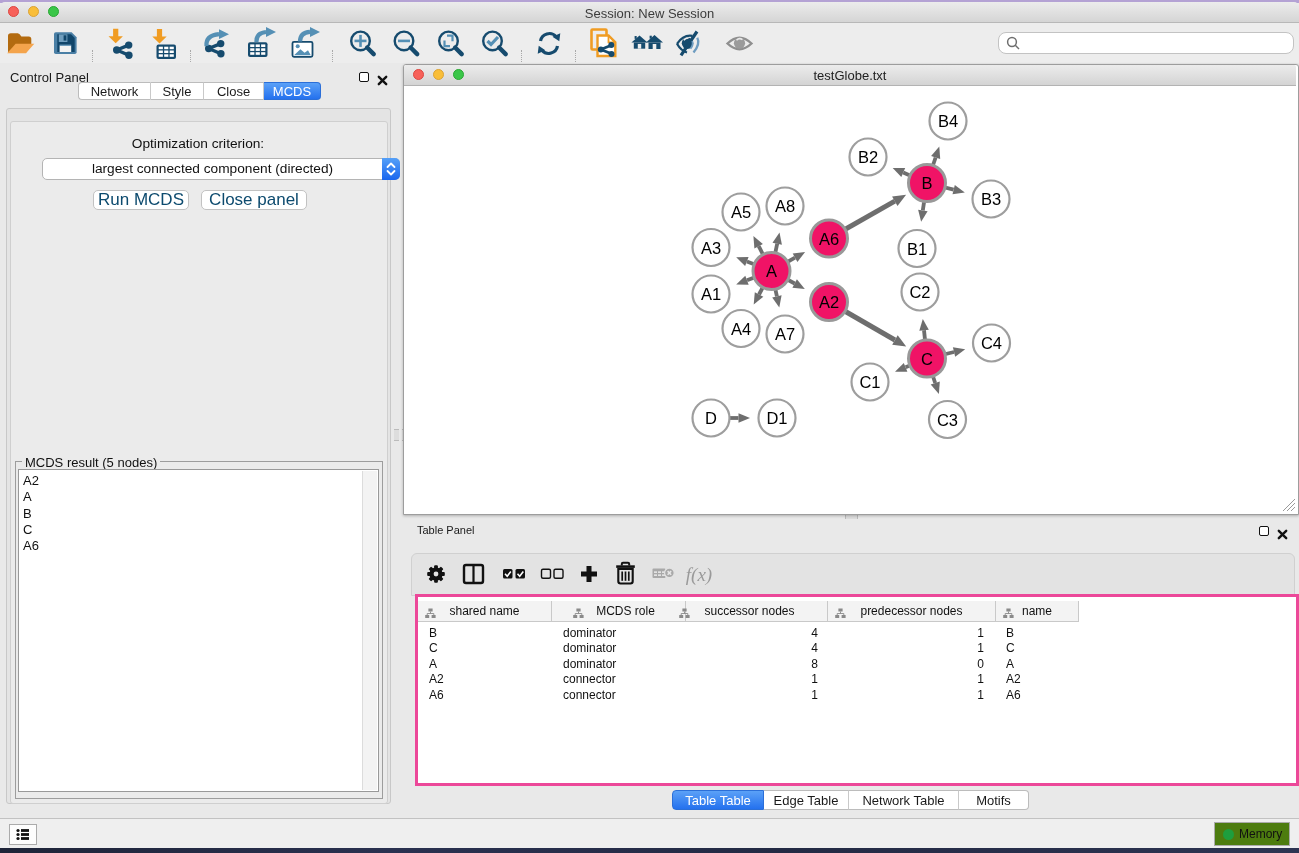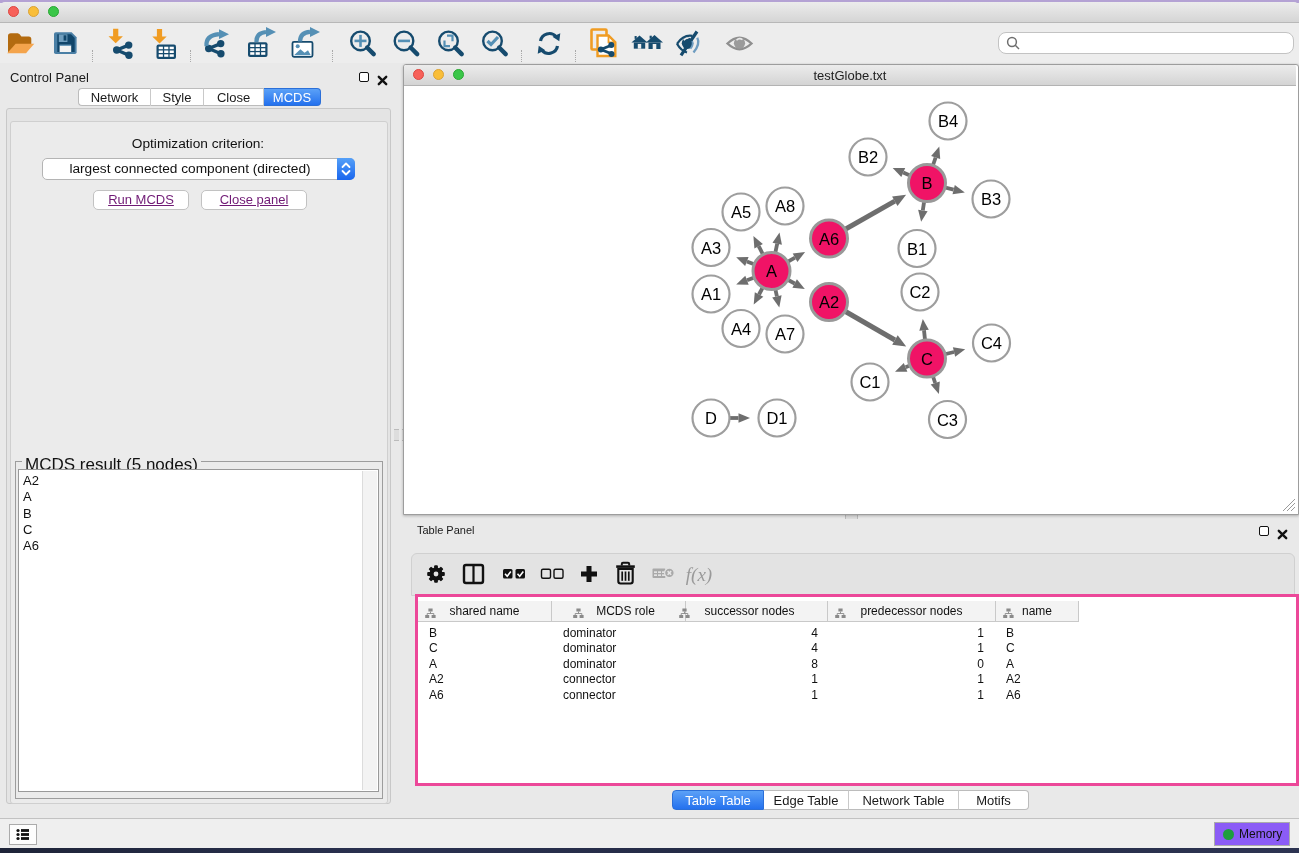--- a/index.html
+++ b/index.html
@@ -24,40 +24,40 @@
 
 #content{left:0;top:63px;width:1299px;height:755px;background:#e9e9e9;}
 
 #cp-title{left:10px;top:70px;font-size:13px;color:#1a1a1a;}
 #cp-float{left:359px;top:72px;}
 #cp-close{left:377px;top:72px;}
 #cp-body{left:6px;top:108px;width:383px;height:694px;background:#e4e4e4;
  border:1px solid #c8c8c8;border-radius:3px;}
 #cp-inner{left:10px;top:121px;width:376px;height:681px;background:#ebebeb;
  border:1px solid #cfcfcf;border-radius:3px;}
-.tabbar{top:88px;height:18px;display:flex;font-size:13px;line-height:18px;text-align:center;}
+.tabbar{top:82px;height:18px;display:flex;font-size:13px;line-height:18px;text-align:center;}
 .tab{box-sizing:border-box;}
 #cp-tabs{left:78px;}
 .tab{background:#fff;color:#1a1a1a;border-top:1px solid #bcbcbc;border-bottom:1px solid #bcbcbc;
  border-right:1px solid #c9c9c9;padding:0;}
 .tab:first-child{border-left:1px solid #bcbcbc;border-radius:4px 0 0 4px;}
 .tab.last{border-radius:0 4px 4px 0;border-right:1px solid #bcbcbc;}
 .tab.sel{background:linear-gradient(#5ba1f7,#2471ee);color:#fff;border-color:#2b6fd8;}
 #opt-label{left:10px;top:136px;width:376px;text-align:center;font-size:13.7px;color:#111;}
 #dropdown{left:42px;top:158px;width:311px;height:20px;background:#fff;
- border:1px solid #b4b4b4;border-radius:5px;font-size:13.7px;color:#111;line-height:20px;}
+ border:1px solid #b4b4b4;border-radius:5px;font-size:13.7px;color:#111;line-height:20px;padding-left:45px;}
 #dropdown .dd-text{position:absolute;left:0;right:17px;text-align:center;top:0;}
 #dd-btn{position:absolute;right:-1px;top:-1px;width:18px;height:22px;
  background:linear-gradient(#55a0f8,#1a66ee);border-radius:0 5px 5px 0;}
 .btn{background:#fff;border:1px solid #c2c2c2;border-radius:5px;height:18px;
- font-size:13px;color:#701a75;text-align:center;line-height:18px;text-decoration:underline;}
+ font-size:17px;color:#0c4a6e;text-align:center;line-height:18px;}
 #btn-run{left:93px;top:190px;width:94px;}
 #btn-close{left:201px;top:190px;width:104px;}
 #mcds-group{left:15px;top:461px;width:366px;height:336px;border:1px solid #9d9d9d;}
-#mcds-label{left:22px;top:455px;background:#ebebeb;padding:0 3px;font-size:17px;color:#111;}
+#mcds-label{left:22px;top:455px;background:#ebebeb;padding:0 3px;font-size:13px;color:#111;}
 #mcds-list{left:18px;top:469px;width:359px;height:321px;background:#fff;
  border:1px solid #999;font-size:13px;color:#111;}
 #mcds-list .li{padding-left:4px;height:16.3px;line-height:16.3px;}
 #mcds-items{position:absolute;left:0;top:3px;right:16px;}
 #mcds-scroll{position:absolute;right:1px;top:1px;width:14px;height:319px;
  background:#f3f3f3;border-left:1px solid #dcdcdc;}
 
 #netwin{left:403px;top:64px;width:894px;height:449px;background:#fff;
  border:1px solid #9d9d9d;border-radius:3px 3px 0 0;box-shadow:0 1px 3px rgba(0,0,0,.25);}
 #net-titlebar{left:0;top:0;width:892px;height:20px;background:linear-gradient(#ececec,#d4d4d4);
@@ -81,35 +81,36 @@
 .hcell{position:absolute;top:0;height:20px;line-height:20px;text-align:center;
  border-right:1px solid #c9c9c9;}
 .hicon{position:absolute;left:7px;top:4px;}
 .trow{position:absolute;font-size:12px;color:#111;height:16px;line-height:16px;}
 .tcell{position:absolute;}
 
 #bottom-tabs{left:672px;top:790px;height:20px;display:flex;font-size:13px;line-height:20px;text-align:center;}
 
 #statusbar{left:0;top:818px;width:1299px;height:30px;background:#efefef;border-top:1px solid #c2c2c2;}
 #sb-btn{left:9px;top:824px;width:26px;height:19px;background:#fdfdfd;border:1px solid #ababab;}
-#mem-btn{left:1214px;top:822px;width:74px;height:22px;background:#8b5cf6;border:1px solid #ababab;
+#mem-btn{left:1214px;top:822px;width:74px;height:22px;background:#4d7c0f;border:1px solid #ababab;
  font-size:12px;color:#111;line-height:22px;}
 #mem-btn .dot{position:absolute;left:8px;top:6px;width:11px;height:11px;border-radius:50%;background:#1e9e3e;}
 #mem-btn .mt{position:absolute;left:24px;}
 #wallpaper-bot{left:0;top:848px;width:1299px;height:5px;
  background:linear-gradient(90deg,#1e2438,#2a3150 30%,#232a44 60%,#2d3452);}
 .floaticon{width:10px;height:10px;border:1.5px solid #111;border-radius:2px;background:#fff;box-sizing:border-box;}
 </style>
 </head>
 <body>
 <div id="wallpaper-top" class="abs"></div>
 <div id="titlebar" class="abs">
   <div class="abs tl t-red"></div>
     <div class="abs tl t-yel"></div>
     <div class="abs tl t-grn"></div>
+  <div id="title-text" class="abs">Session: New Session</div>
 </div>
 <div id="toolbar" class="abs">
   <div class="tsep abs" style="left:92px"></div>
   <div class="tsep abs" style="left:190px"></div>
   <div class="tsep abs" style="left:332px"></div>
   <div class="tsep abs" style="left:521px"></div>
   <div class="tsep abs" style="left:575px"></div>
   <svg id="tb-icons" class="abs" style="left:0;top:0" width="770" height="40">
       <g>
 <path d="M8,29.5 V13 c0,-1.8 1,-2.8 2.8,-2.8 h6.2 c1.3,0 2.3,0.5 3,1.5 l1.4,1.9 h7.4 c1.6,0 2.5,0.9 2.5,2.5 v4.899999999999999 h-13.8 z" fill="#b36b10"></path>

